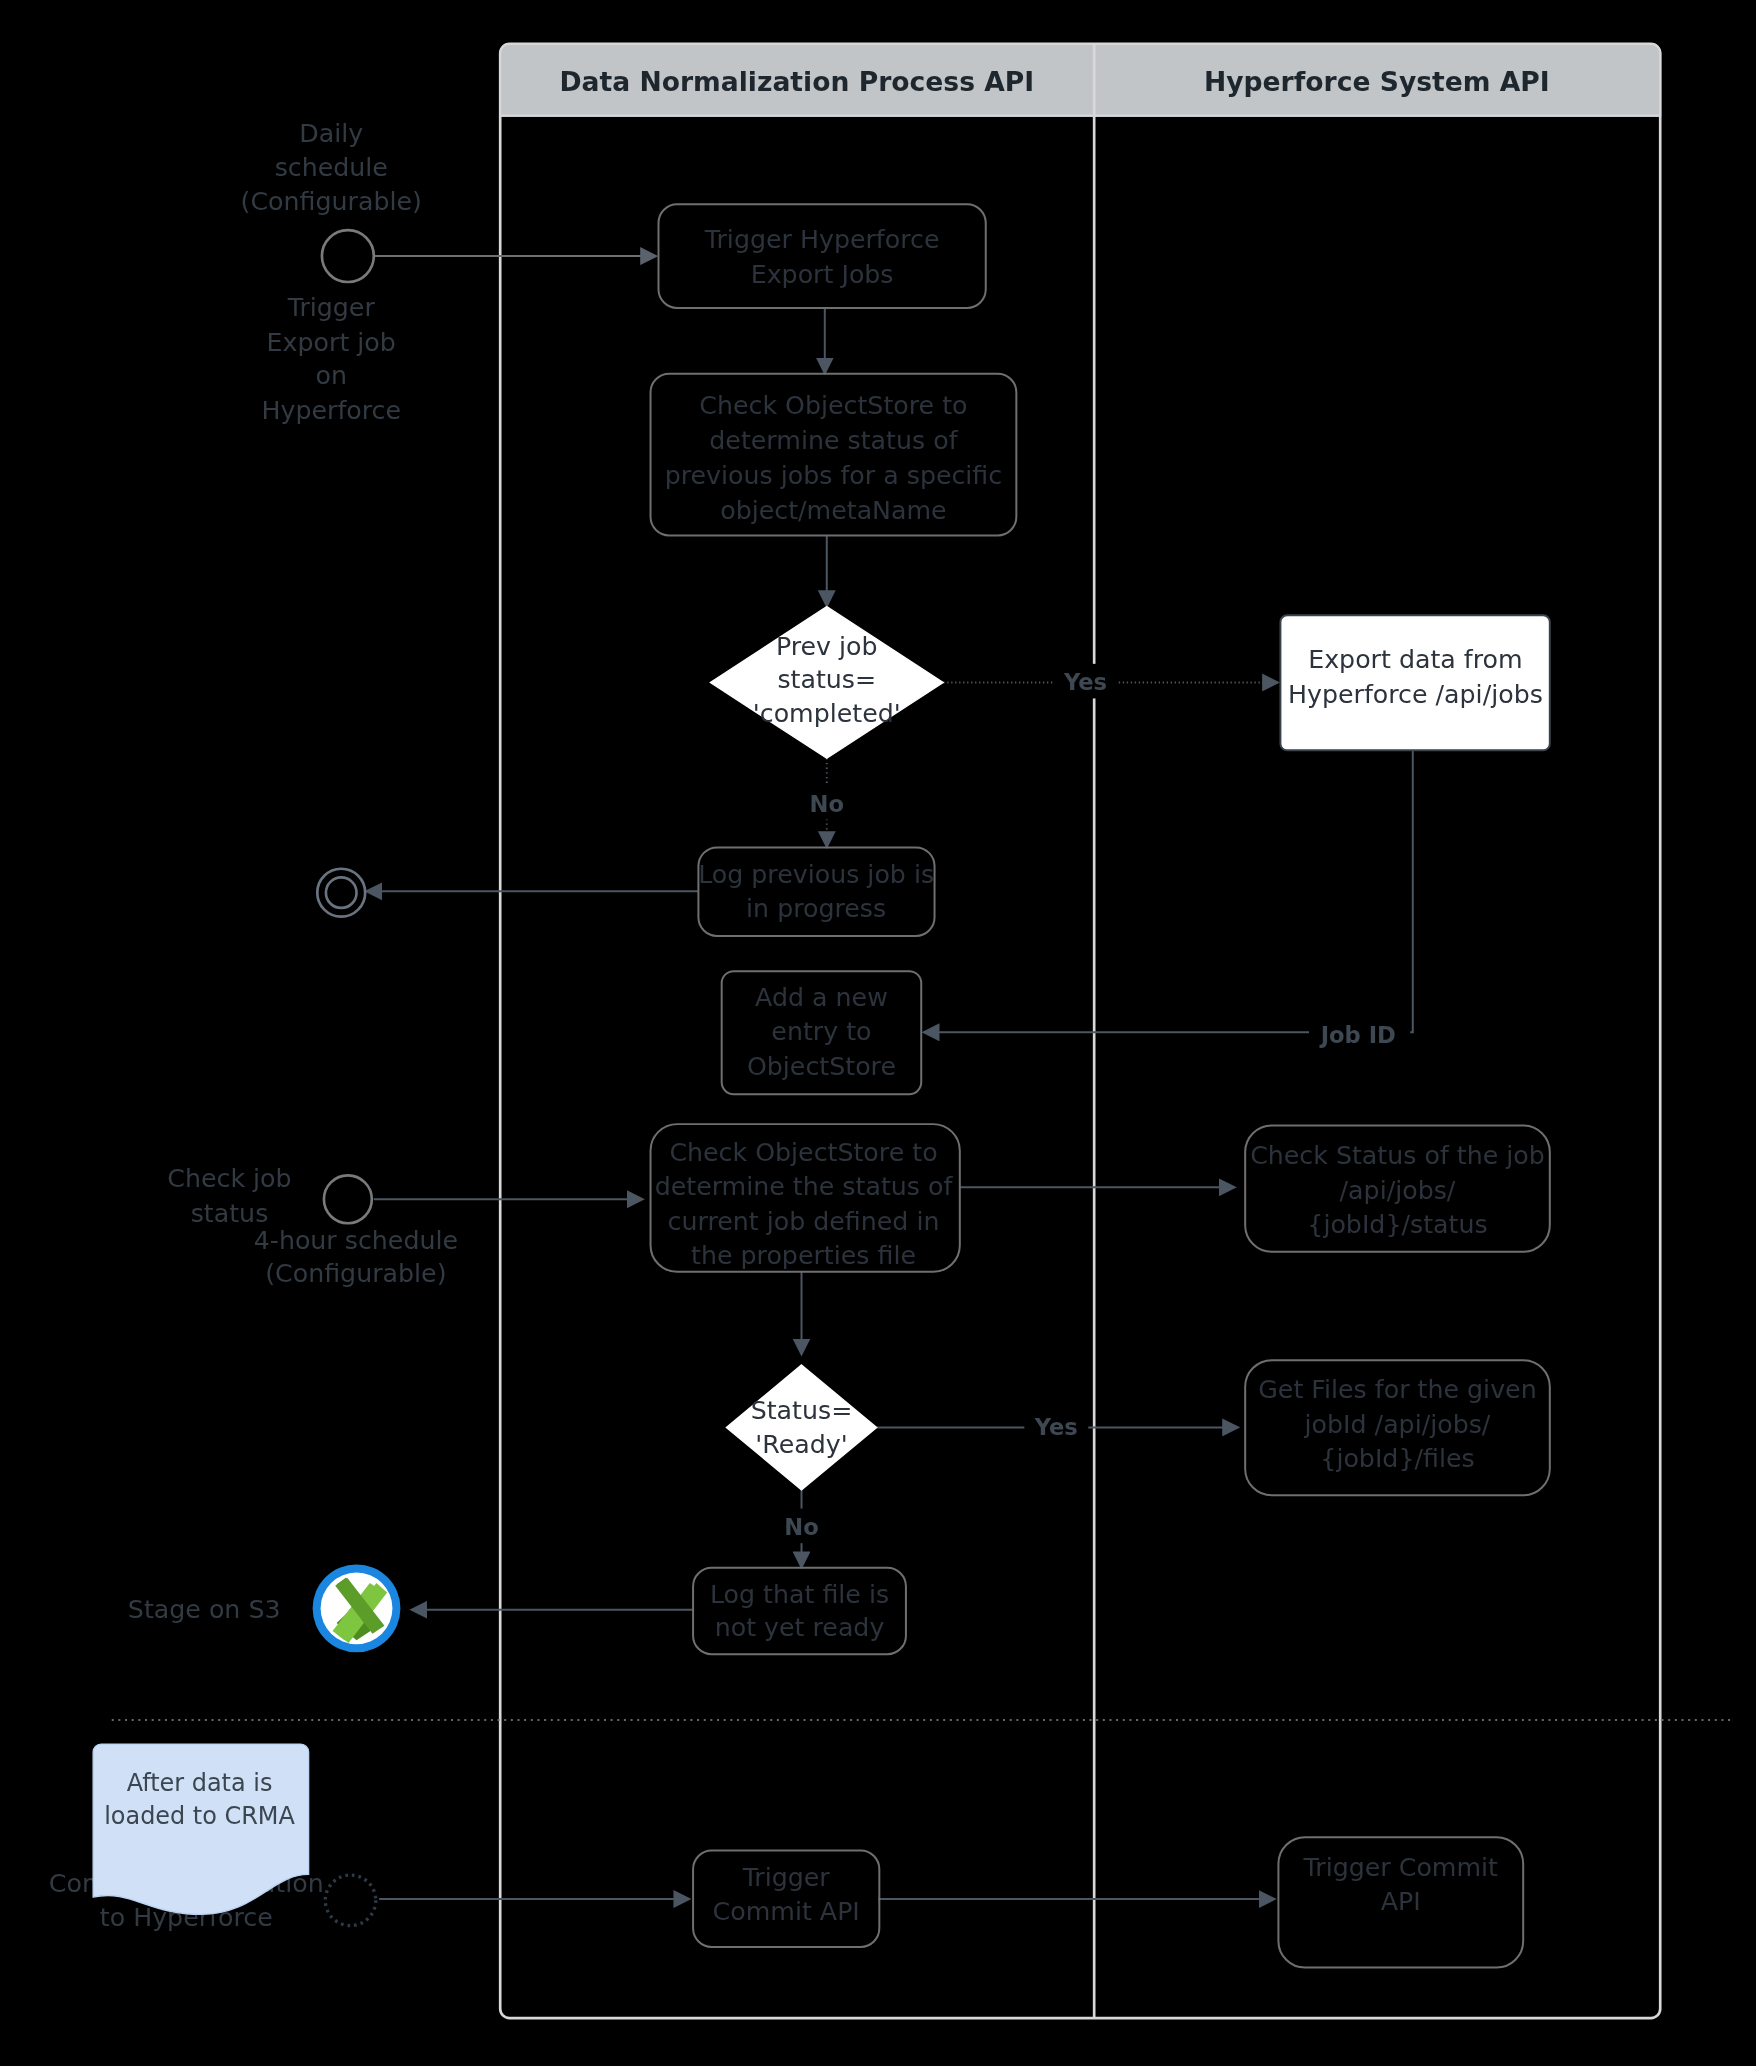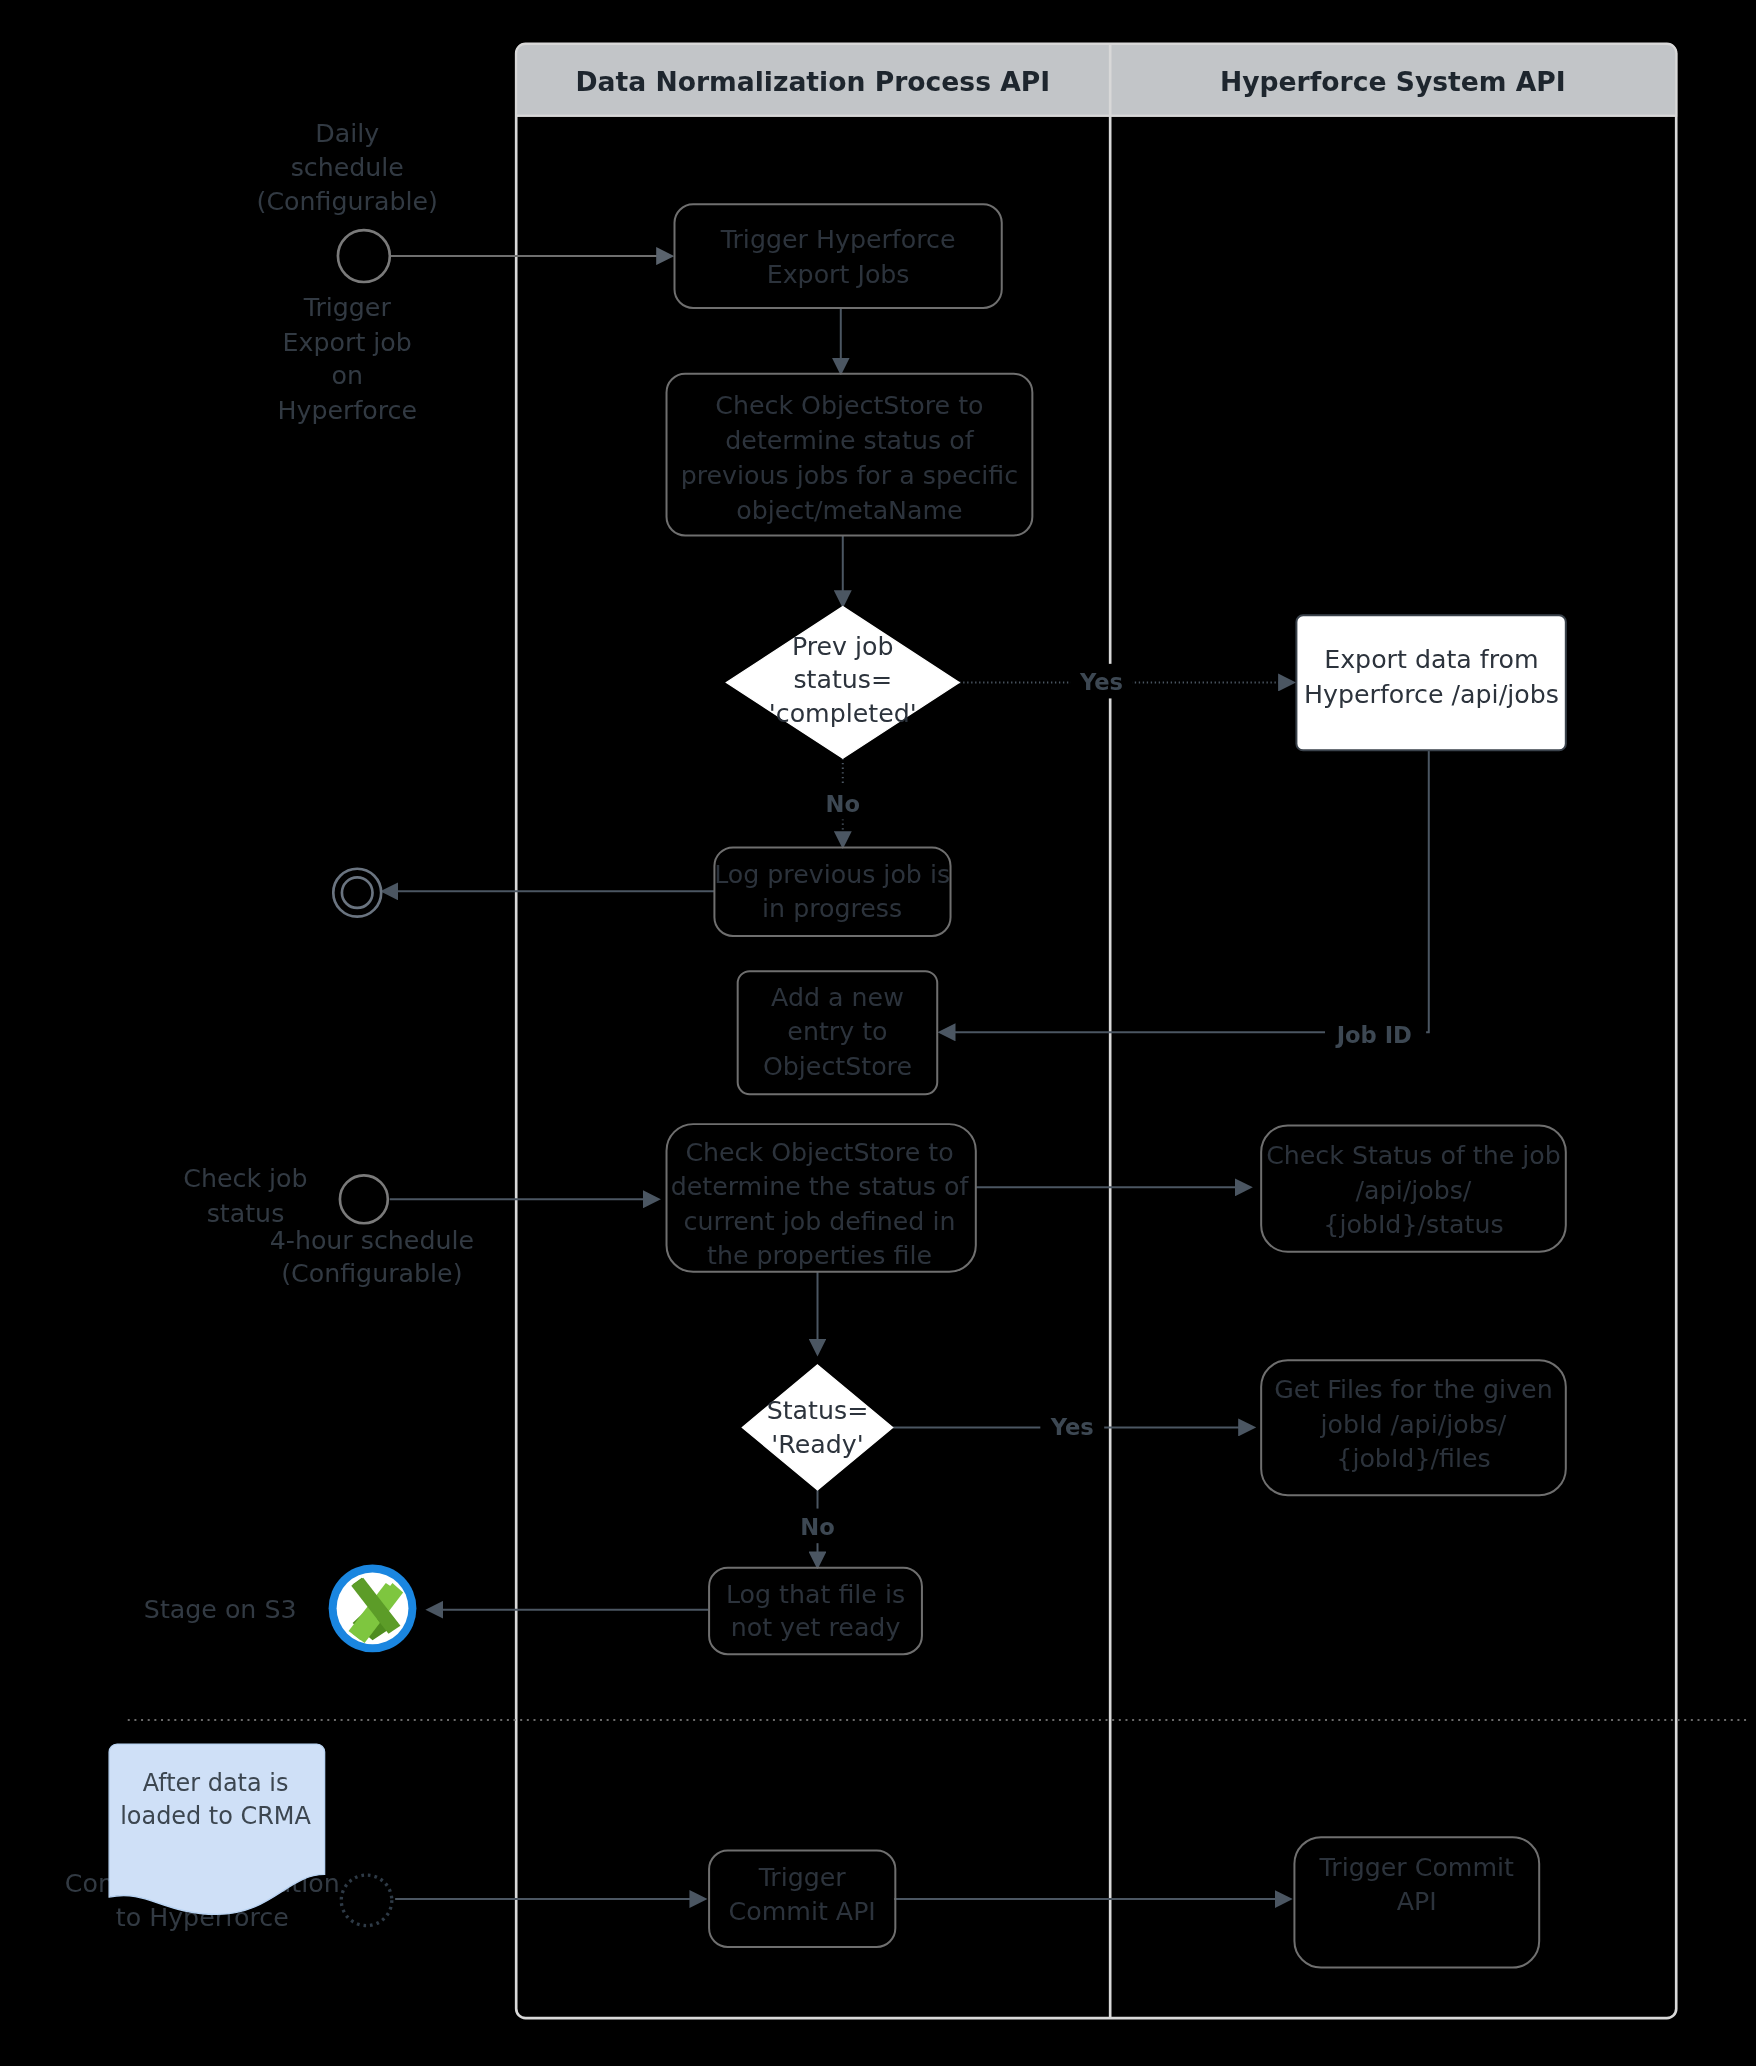--- a/index.html
+++ b/index.html
@@ -1,18 +1,18 @@
 <!DOCTYPE html>
 <html style="font-size:10.6px"><head>
 <meta charset="utf-8">
 <style>
   html,body{margin:0;padding:0;background:#000;}
   body{width:1756px;height:2066px;position:relative;overflow:hidden;
        font-family:"DejaVu Sans","Liberation Sans",sans-serif;}
-  #stage{position:absolute;left:16px;top:0;width:1423px;height:2066px;}
+  #stage{position:absolute;left:0;top:0;width:1423px;height:2066px;}
   svg.layer{position:absolute;left:0;top:0;width:1756px;height:2066px;overflow:visible;}
   .nodeText{fill:#2c333c;font-size:38px;font-family:"DejaVu Sans","Liberation Sans",sans-serif;}
   .nodeTextWhite{fill:#2c333c;font-size:38px;font-family:"DejaVu Sans","Liberation Sans",sans-serif;}
   .laneTitle{fill:#1e262e;font-size:40px;font-weight:bold;font-family:"DejaVu Sans","Liberation Sans",sans-serif;}
   .edgeLabel{fill:#3d4853;font-size:34px;font-weight:bold;font-family:"DejaVu Sans","Liberation Sans",sans-serif;}
   .sideLabel{fill:#323a43;font-size:38px;font-family:"DejaVu Sans","Liberation Sans",sans-serif;}
   .noteText{fill:#3c4650;font-size:36px;font-family:"DejaVu Sans","Liberation Sans",sans-serif;}
   .rectNode{fill:none;stroke:#6f6f6f;stroke-width:3;}
   .rectNodeWhite{fill:#ffffff;stroke:#3a424b;stroke-width:3;}
   .diamond{fill:#ffffff;stroke:#ffffff;stroke-width:2;}

